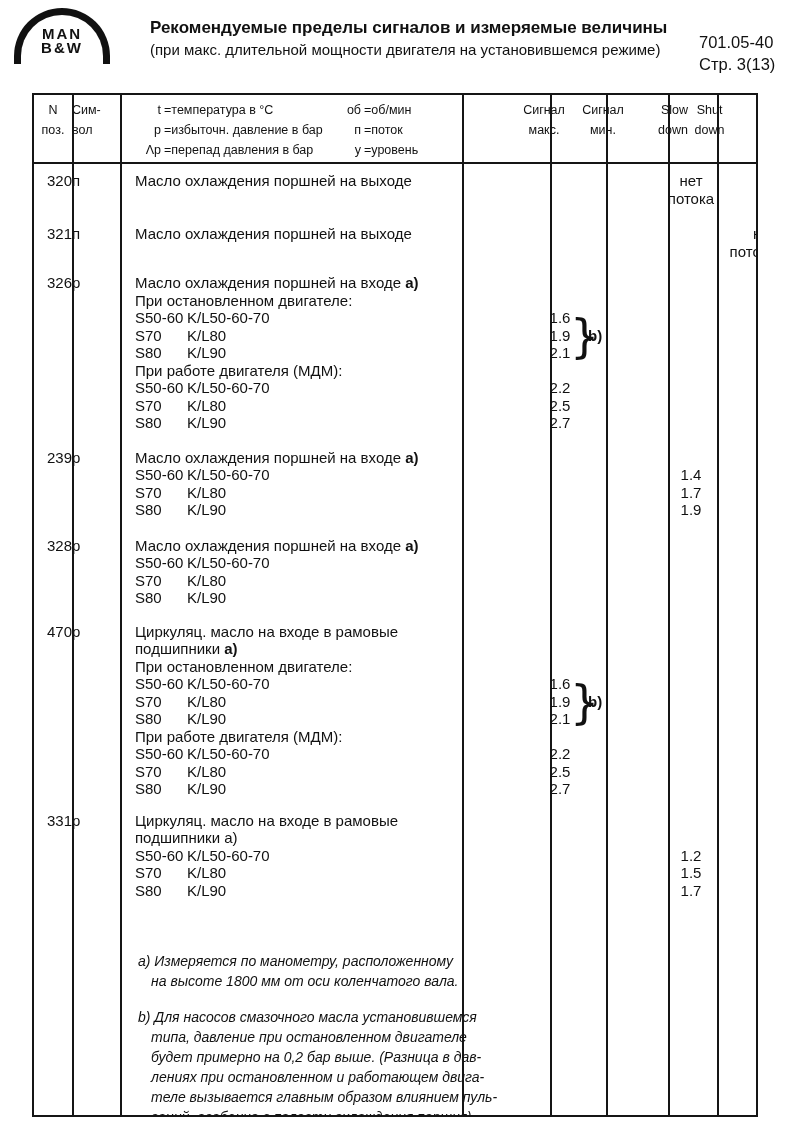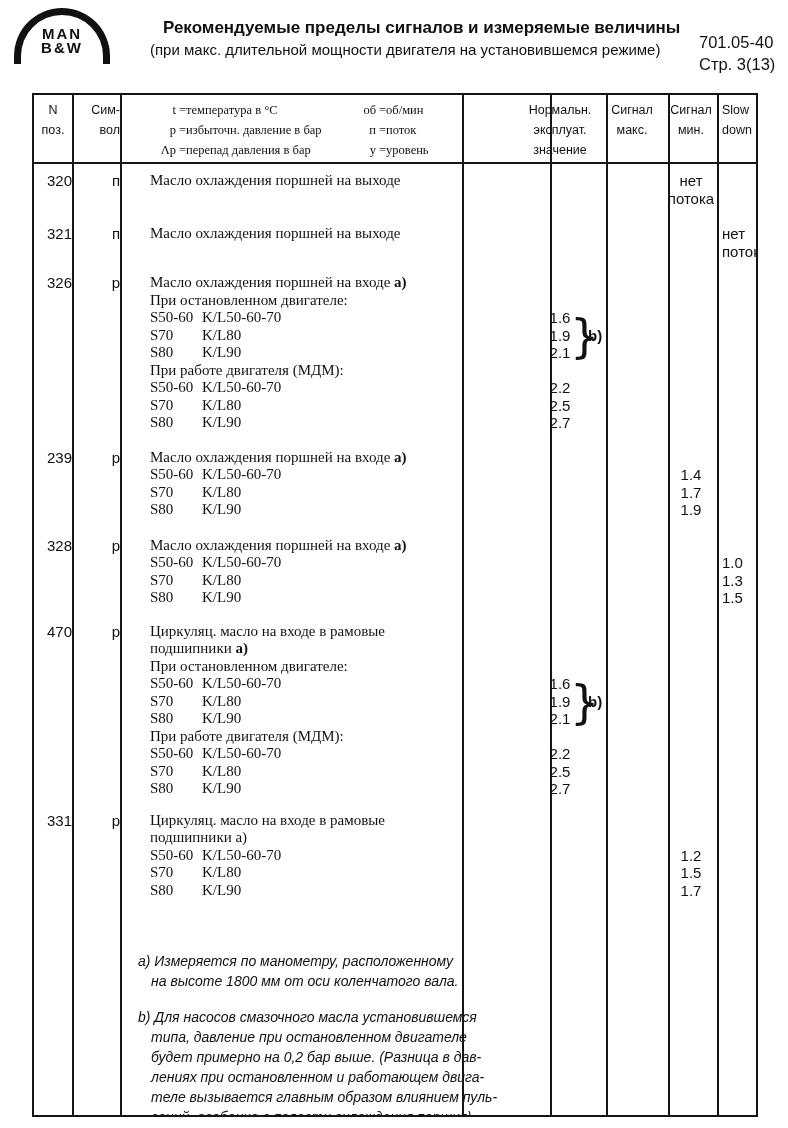--- a/index.html
+++ b/index.html
@@ -11,45 +11,45 @@
   .logo{
     position:absolute;left:14px;top:8px;width:96px;height:56px;
     border:7px solid #111;border-bottom:none;border-radius:52px 52px 0 0;
     box-sizing:border-box;
   }
   .logo-text{
     position:absolute;left:0;right:0;top:12px;text-align:center;
     font-weight:bold;font-size:15px;line-height:14px;letter-spacing:2px;
   }
   .titles{position:absolute;left:150px;top:17px;line-height:22px;}
-  .hd-title{font-weight:bold;font-size:17px;margin-left:13px;}
+  .hd-title{font-weight:bold;font-size:17px;}
   .hd-sub{font-size:15px;}
   .docinfo{position:absolute;left:683px;top:31px;line-height:22px;font-size:16.5px;margin-left:16px;}
   
   .tbl{
     position:absolute;left:32px;top:93px;width:726px;height:1024px;
     border:2px solid #151515;box-sizing:border-box;overflow:hidden;background:#fff;
   }
   .vline{position:absolute;top:0;bottom:0;width:2px;background:#151515;}
   .thead{display:flex;height:67px;border-bottom:2px solid #151515;box-sizing:content-box;}
   .hc{font-size:12.5px;line-height:20px;padding-top:5px;text-align:center;}
   .hc div{white-space:nowrap;}
   .legend{text-align:left;padding-left:8px;font-size:12.5px;}
   .lgl{display:flex;line-height:20px;}
   .lpair{display:inline-block;width:208px;}
   .lsym{display:inline-block;width:26px;text-align:right;margin-right:3px;}
   .rsym{display:inline-block;width:18px;text-align:right;margin-right:3px;}
   .c{flex-shrink:0;box-sizing:border-box;}
   .c1{width:38px;text-align:right;}
-  .c2{width:48px;text-align:right;}
-  .c3{width:396px;padding-left:30px;font-family:Liberation Serif, serif;}
+  .c2{width:48px;text-align:left;}
+  .c3{width:396px;padding-left:15px;}
   .c4{width:88px;text-align:center;position:relative;}
   .c5{width:56px;text-align:center;}
   .c6{width:62px;text-align:center;}
-  .c7{width:54px;text-align:left;}
+  .c7{width:54px;text-align:right;}
   .c8{width:43px;text-align:center;}
   .tbody{padding-top:8px;}
   .row-line{display:flex;line-height:17.5px;font-size:15px;white-space:nowrap;}
   .m1{display:inline-block;width:52px;}
   .bold{font-weight:bold;}
   .brace{
     position:absolute;left:54px;top:-17px;font-size:46px;line-height:52px;
     font-weight:normal;font-family:"DejaVu Sans", sans-serif;
   }
   .brace-b{position:absolute;left:72px;top:0;font-weight:bold;}
@@ -108,25 +108,20 @@
         </div>
         <div class="lgl">
           <span class="lpair"><span class="lsym">p</span><span>=избыточн. давление в бар</span></span>
           <span class="rpair"><span class="rsym">п</span><span>=поток</span></span>
         </div>
         <div class="lgl">
           <span class="lpair"><span class="lsym">Λp</span><span>=перепад давления в бар</span></span>
           <span class="rpair"><span class="rsym">у</span><span>=уровень</span></span>
         </div>
       </div>
-      <div class="c c4 hc">
-        <div>Нормальн.</div>
-        <div>эксплуат.</div>
-        <div>значение</div>
-      </div>
       <div class="c c5 hc">
         <div>Сигнал</div>
         <div>макс.</div>
       </div>
       <div class="c c6 hc">
         <div>Сигнал</div>
         <div>мин.</div>
       </div>
       <div class="c c7 hc">
         <div>Slow</div>

